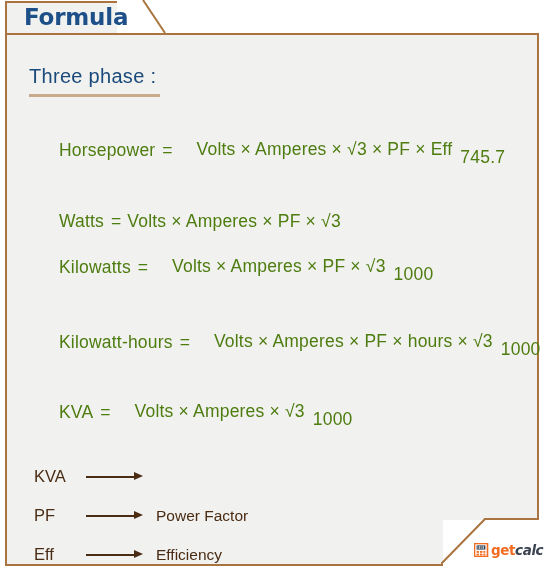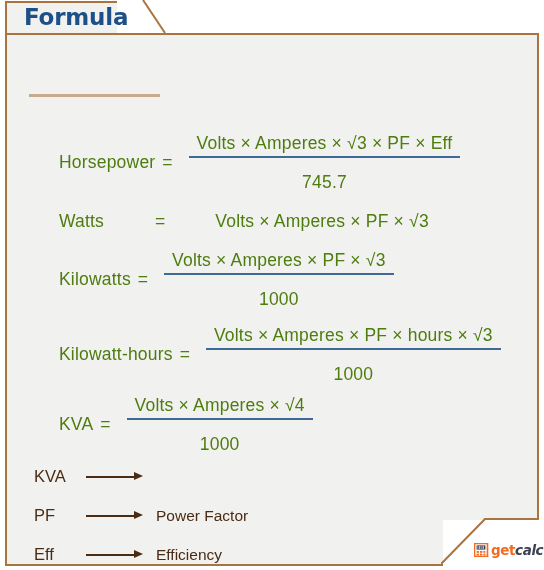--- a/index.html
+++ b/index.html
@@ -124,21 +124,21 @@
     font-size: 17.5px;
     margin: 0 6px 0 7px;
   }
   .eq-inline {
     font-size: 17.5px;
     letter-spacing: 0.2px;
   }
 
   .frac {
     display: inline-flex;
-    flex-direction: column;
+    flex-direction: row;
     align-items: center;
     vertical-align: middle;
     margin-left: 10px;
   }
   .frac-num {
     font-size: 17.5px;
     padding: 0 8px 2px 8px;
     letter-spacing: 0.2px;
   }
   .frac-bar {
@@ -239,33 +239,34 @@
     <span class="header-tab-label">Formula</span>
   </div>
   <svg class="header-diagonal" viewBox="0 0 24 36">
     <line x1="0" y1="0" x2="22" y2="33" stroke="#a9743f" stroke-width="2"></line>
   </svg>
 
   <div class="card">
 
     <div class="content">
 
+      <div class="section-title">Three phase :</div>
       <div class="section-title-underline" style="width: 131.312px;"></div>
 
       <div class="eq" style="left:22px; top:98px;">
         <span class="eq-label">Horsepower</span>
         <span class="eq-eqsign">=</span>
         <span class="frac">
           <span class="frac-num">Volts × Amperes × √3 × PF × Eff</span>
           <span class="frac-bar"></span>
           <span class="frac-den">745.7</span>
         </span>
       </div>
 
-      <div class="eq" style="left:22px; top:176px;gap:44px;">
+      <div class="eq" style="left:22px; top:176px;">
         <span class="eq-label">Watts</span>
         <span class="eq-eqsign">=</span>
         <span class="eq-inline">Volts × Amperes × PF × √3</span>
       </div>
 
       <div class="eq" style="left:22px; top:215px;">
         <span class="eq-label">Kilowatts</span>
         <span class="eq-eqsign">=</span>
         <span class="frac">
           <span class="frac-num">Volts × Amperes × PF × √3</span>
@@ -281,21 +282,21 @@
           <span class="frac-num">Volts × Amperes × PF × hours × √3</span>
           <span class="frac-bar"></span>
           <span class="frac-den">1000</span>
         </span>
       </div>
 
       <div class="eq" style="left:22px; top:360px;">
         <span class="eq-label">KVA</span>
         <span class="eq-eqsign">=</span>
         <span class="frac">
-          <span class="frac-num">Volts × Amperes  × √4</span>
+          <span class="frac-num">Volts × Amperes  × √3</span>
           <span class="frac-bar"></span>
           <span class="frac-den">1000</span>
         </span>
       </div>
 
       <div class="legend-row" style="left:27px; top:432px;">
         <span class="legend-abbr">KVA</span>
         <span class="legend-arrow">
           <span class="shaft"></span>
             <span class="head"></span>

